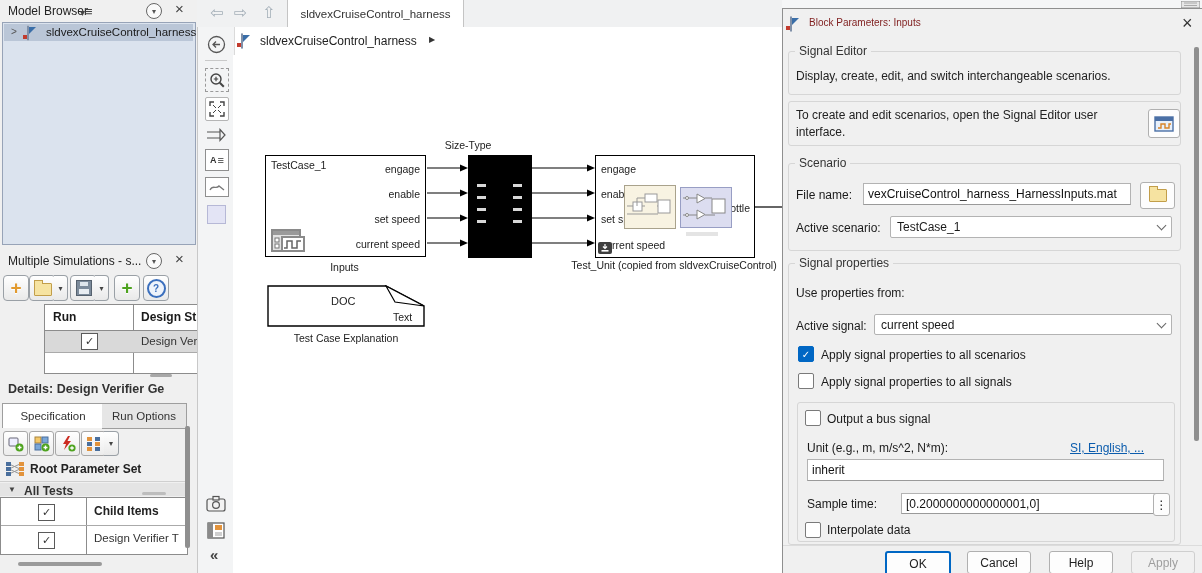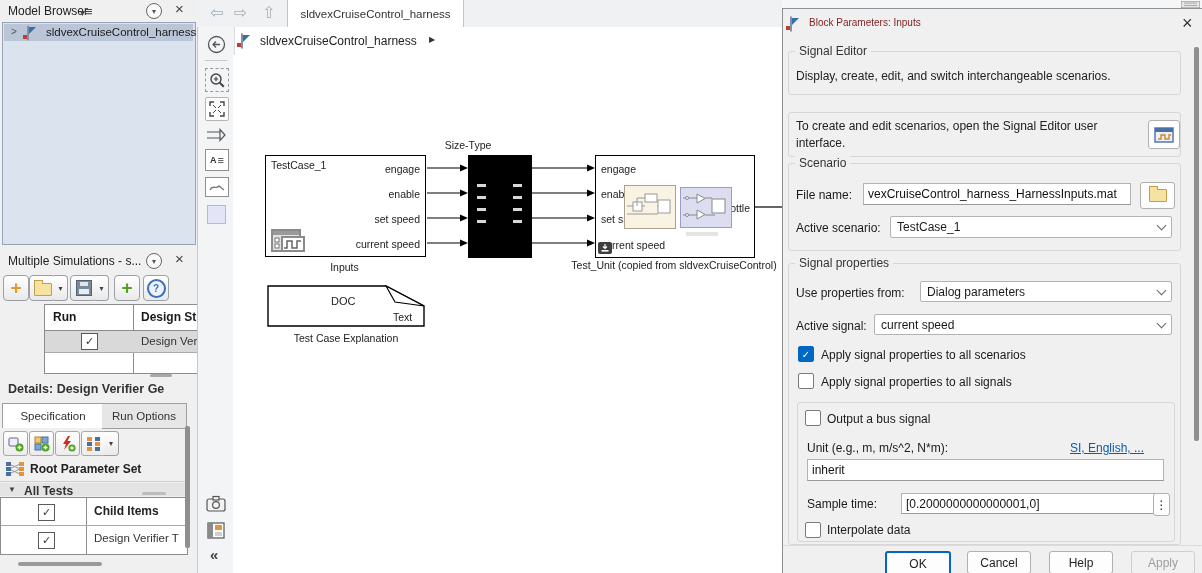--- a/index.html
+++ b/index.html
@@ -379,21 +379,21 @@
     <span class="abs lbl" style="left:26px;top:8px;font-size:10px;color:#7f1d1d;">Block Parameters: Inputs</span>
     <span class="abs" style="left:399px;top:4px;font-size:18px;color:#333;">×</span>
 
     
     <div class="abs grp" style="left:5px;top:42px;width:391px;height:42px;">
       <span class="abs legend" style="left:6px;top:-8px;">Signal Editor</span>
       <span class="abs lbl" style="left:7px;top:17px;color:#222;">Display, create, edit, and switch interchangeable scenarios.</span>
     </div>
 
     
-    <div class="abs grp" style="left:5px;top:92px;width:391px;height:43px;margin-top:11px;">
+    <div class="abs grp" style="left:5px;top:92px;width:391px;height:43px;">
       <div class="abs" style="left:7px;top:5px;width:345px;line-height:17px;color:#222;">To create and edit scenarios, open the Signal Editor user interface.</div>
       <div class="abs btn" style="left:359px;top:7px;width:30px;height:27px;">
         <svg width="20" height="16">
             <rect x="1" y="1" width="18" height="14" fill="#e8f0fa" stroke="#4a6fa5" stroke-width="1.4"></rect>
             <rect x="1" y="1" width="18" height="4" fill="#4a6fa5"></rect>
             <path d="M4 12h3V8h4v4h4V8h2" fill="none" stroke="#d78428" stroke-width="1.4"></path>
           </svg>
       </div>
     </div>
 
@@ -410,24 +410,20 @@
         <span>TestCase_1</span>
         <span class="chev"></span>
       </div>
     </div>
 
     
     <div class="abs grp" style="left:5px;top:254px;width:391px;height:280px;">
       <span class="abs legend" style="left:6px;top:-8px;">Signal properties</span>
 
       <span class="abs lbl" style="left:7px;top:22px;">Use properties from:</span>
-      <div class="abs dd" style="left:131px;top:17px;width:252px;height:21px;">
-        <span>Dialog parameters</span>
-        <span class="chev"></span>
-      </div>
 
       <span class="abs lbl" style="left:7px;top:55px;">Active signal:</span>
       <div class="abs dd" style="left:85px;top:50px;width:298px;height:21px;">
         <span>current speed</span>
         <span class="chev"></span>
       </div>
 
       <span class="abs wincb checked" style="left:9px;top:82px;"></span>
       <span class="abs lbl" style="left:32px;top:84px;">Apply signal properties to all scenarios</span>
 

